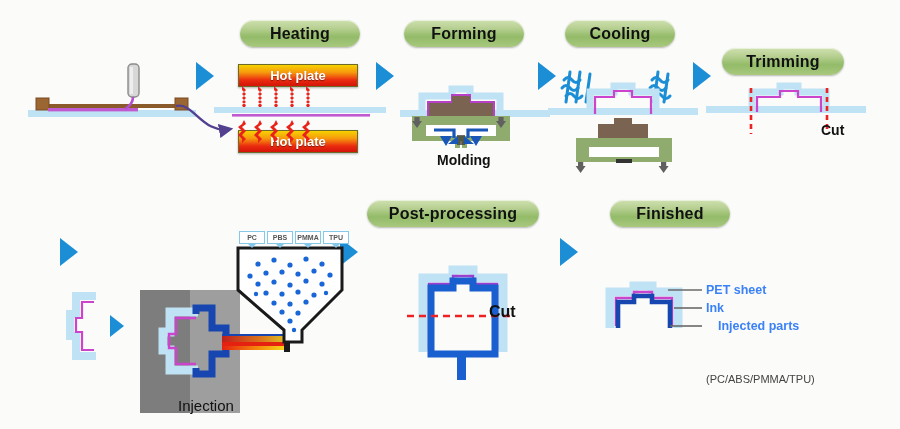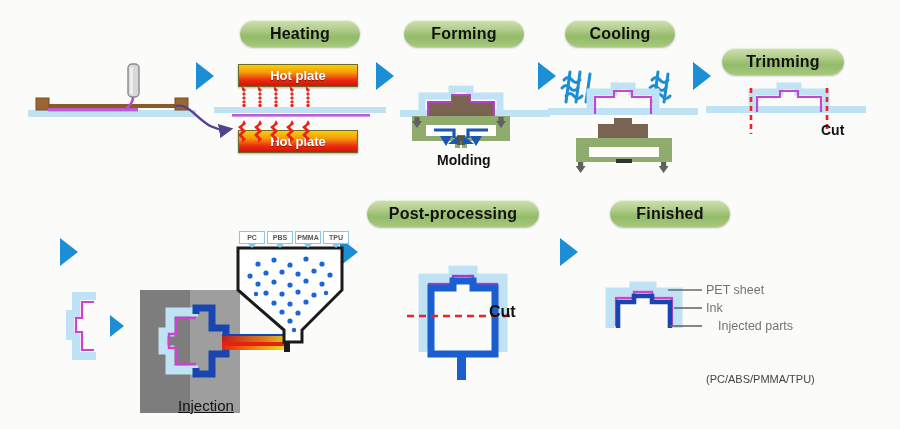--- a/index.html
+++ b/index.html
@@ -30,21 +30,21 @@
   }
   .arrow.sm{
     border-top:11px solid transparent;
     border-bottom:11px solid transparent;
     border-left:14px solid #1b8ed6;
   }
 
   
   .abs{position:absolute;}
   .lbl{position:absolute;font-size:14px;font-weight:bold;color:#111;white-space:nowrap;}
-  .legend-lbl{position:absolute;font-size:12.5px;font-weight:normal;color:#737373;white-space:nowrap;}
+  .legend-lbl{position:absolute;font-size:12.5px;font-weight:bold;color:#3b82f6;white-space:nowrap;}
   .legend-sub{position:absolute;font-size:11px;font-weight:normal;color:#444;white-space:nowrap;}
 
   
   .hotplate{
     position:absolute;
     background:linear-gradient(to bottom,#f6d200 0%,#f79a0d 35%,#ea2a10 72%,#d31408 100%);
     border:1.4px solid #6b6b2a;
     display:flex;align-items:center;justify-content:center;
     color:#fff;font-weight:bold;font-size:13px;
     text-shadow:0 1px 1px rgba(0,0,0,.45);
@@ -344,21 +344,21 @@
   <div class="mat-tag" style="left:267px;top:231px;">
     <span>PBS</span>
   </div>
   <div class="mat-tag" style="left:295px;top:231px;">
     <span>PMMA</span>
   </div>
   <div class="mat-tag" style="left:323px;top:231px;">
     <span>TPU</span>
   </div>
 
-  <div class="lbl" style="left:178px;top:397px;font-weight:normal;font-size:15px;text-decoration:underline;">
+  <div class="lbl" style="left:178px;top:397px;font-weight:normal;font-size:15px;">
     <span>Injection</span>
   </div>
 
   <svg class="abs" style="left:405px;top:256px;" width="130" height="120">
 
     <path d="M18,96 L18,22 L48,22 L48,14 L68,14 L68,22 L98,22 L98,96" stroke="#bfe2f4" stroke-width="9" fill="none"></path>
     <path d="M24,94 L24,28 L48,28 L48,20 L68,20 L68,28 L92,28 L92,94" stroke="#9b3fd0" stroke-width="2.4" fill="none"></path>
 
     <path d="M26,98 L26,32 L48,32 L48,25 L68,25 L68,32 L90,32 L90,98 L26,98 Z" stroke="#1a5fd0" stroke-width="7" fill="none" stroke-linejoin="miter"></path>
 

